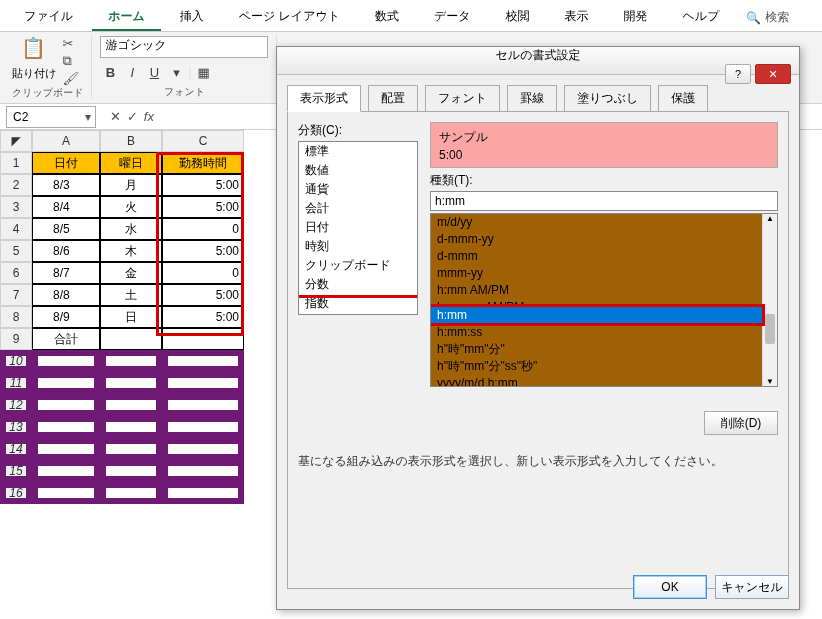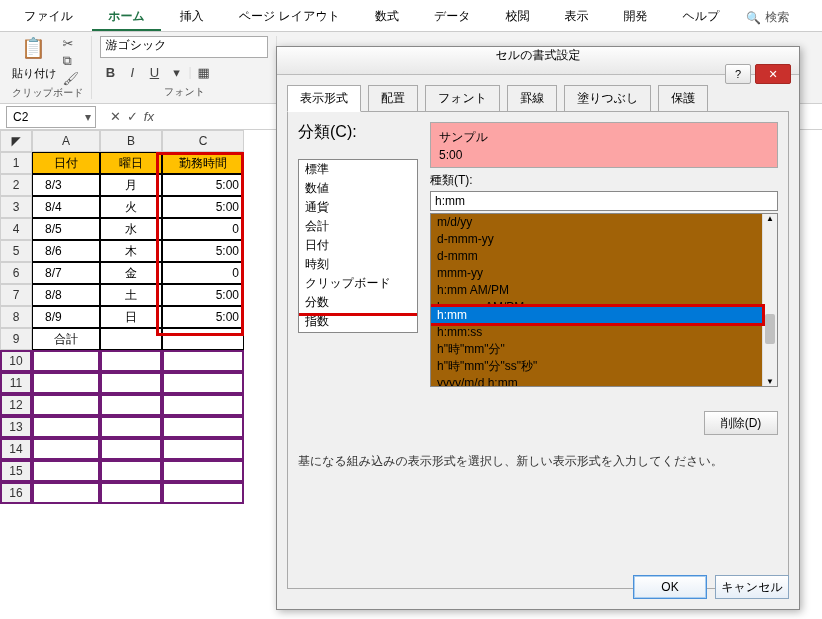--- a/index.html
+++ b/index.html
@@ -27,39 +27,39 @@
 .fx-icons { display:flex; align-items:center; gap:6px; padding:0 8px; color:#555; font-size:13px; }
 .fx-fx { font-style:italic; }
 
 .sheet-area { position:relative; }
 .grid { display:grid; grid-template-columns:32px 68px 62px 82px; }
 .hdr, .rowhdr, .cell { border:1px solid #d0d0d0; height:22px; display:flex; align-items:center; justify-content:center; font-size:12px; }
 .hdr { background:#f0f0f0; color:#333; }
 .rowhdr { background:#f0f0f0; color:#333; }
 .cell { background:#fff; justify-content:center; }
 .cell.right { justify-content:flex-end; padding-right:4px; }
-.cell.left { justify-content:flex-start; padding-left:12px; }
+.cell.left { justify-content:flex-start; padding-left:20px; }
 .cell.head { background:#ffc000; font-weight:500; border:1px solid #000; }
 .cell.body { border:1px solid #000; }
 .red-outline-col { position:absolute; border:3px solid #d60000; pointer-events:none; }
 
 .dialog { position:absolute; left:276px; top:46px; width:524px; height:564px; background:#f0f0f0; border:1px solid #888; box-shadow:2px 2px 8px rgba(0,0,0,.3); }
 .dlg-title { height:28px; background:linear-gradient(#fdfdfd,#e8e8e8); display:flex; align-items:center; padding:0 8px; border-bottom:1px solid #bbb; font-size:12px;flex-direction:column; }
 .dlg-title-right { margin-left:auto; display:flex; gap:4px; }
 .dlg-btn { width:26px; height:20px; border:1px solid #aaa; background:linear-gradient(#fff,#e6e6e6); display:flex; align-items:center; justify-content:center; font-size:11px; border-radius:2px; }
 .dlg-btn.close { background:#c9302c; color:#fff; border-color:#a52823; width:36px; }
 
 .dlg-tabs { display:flex; padding:10px 10px 0; gap:8px; }
 .dlg-tab { padding:4px 12px; border:1px solid #aaa; background:#f0f0f0; margin-right:-1px; cursor:pointer; font-size:12px; }
 .dlg-tab.active { background:#fff; border-bottom:1px solid #fff; position:relative; z-index:2; }
 .dlg-body { border:1px solid #aaa; margin:0 10px 10px; padding:10px; background:#f0f0f0; position:relative; top:-1px; height:478px; }
 
 .dlg-row { display:flex; gap:12px; }
 .cat-col { width:120px; display:flex; flex-direction:column; }
-.cat-label { font-size:16px; margin-bottom:16px; }
+.cat-label { font-size:12px; margin-bottom:2px; }
 .cat-list { border:1px solid #888; background:#fff; height:174px; overflow:hidden; position:relative; }
 .cat-item { padding:1px 6px; font-size:12px; cursor:pointer; }
 .red-outline-cat { position:absolute; border:3px solid #d60000; pointer-events:none; left:-3px; right:-3px; height:22px; }
 
 .right-col { flex:1; display:flex; flex-direction:column; }
 .sample-box { border:1px solid #aaa; background:#fca5a5; padding:6px 8px; margin-bottom:4px; height:46px; }
 .sample-label { font-size:12px; }
 .sample-val { font-size:12px; padding-top:2px; }
 .type-label { font-size:12px; margin-bottom:2px; }
 .type-input { border:1px solid #888; background:#fff; height:20px; padding:0 4px; font-size:12px; margin-bottom:2px; }
@@ -70,21 +70,21 @@
 .scroll-v { position:absolute; right:0; top:0; bottom:0; width:15px; background:#f0f0f0; border-left:1px solid #ddd; }
 .scroll-thumb { position:absolute; left:2px; right:2px; background:#c0c0c0; border-radius:2px; }
 
 .delete-btn { width:74px; height:24px; border:1px solid #aaa; background:linear-gradient(#fff,#e6e6e6); font-size:12px; align-self:flex-end; margin-top:24px; cursor:pointer; }
 .help-text { font-size:12px; color:#333; margin-top:18px; }
 
 .dlg-footer { position:absolute; right:10px; bottom:10px; display:flex; gap:8px; }
 .footer-btn { width:74px; height:24px; border:1px solid #8aa6c1; background:linear-gradient(#fff,#e6eef7); font-size:12px; cursor:pointer; }
 .footer-btn.ok { border:1px solid #4a90d9; box-shadow:0 0 0 1px #a8cdf0 inset; }
 
-.extra-rows .rowhdr, .extra-rows .cell { border:2px solid #701a75; }
+.extra-rows .rowhdr, .extra-rows .cell { border:6px solid #701a75;font-style:italic; }
 </style>
 </head>
 <body>
 
 <div class="ribbon-tabs">
   <div class="ribbon-tab">ファイル</div>
   <div class="ribbon-tab active">ホーム</div>
   <div class="ribbon-tab">挿入</div>
   <div class="ribbon-tab">ページ レイアウト</div>
   <div class="ribbon-tab">数式</div>

